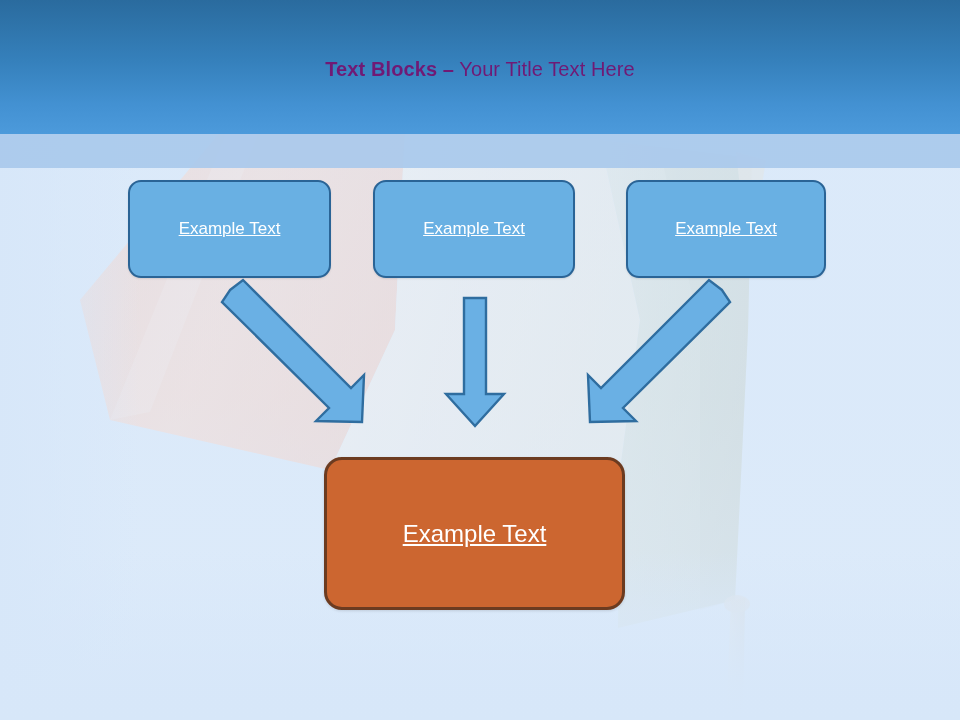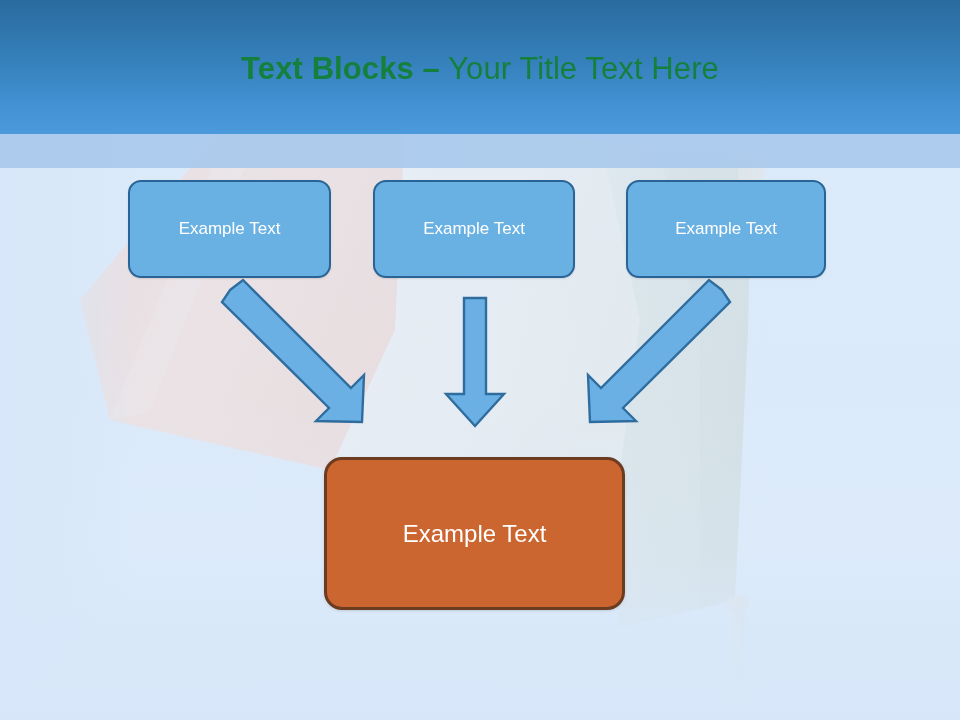--- a/index.html
+++ b/index.html
@@ -74,38 +74,39 @@
     height: 34px;
     background: #a9c9ec;
     opacity: 0.92;
   }
   .slide-title {
     position: absolute;
     left: 0;
     top: 49px;
     width: 960px;
     text-align: center;
-    color: #15803d;
-    font-size: 31px;
+    color: #701a75;
+    font-size: 20px;
     line-height: 40px;
     letter-spacing: 0.1px;
     white-space: nowrap;
   }
   .title-strong { font-weight: bold; }
   .title-light  { font-weight: normal; }
 
   
   .box {
     position: absolute;
     box-sizing: border-box;
     border-radius: 13px;
     display: flex;
     align-items: center;
     justify-content: center;
     color: #ffffff;
+    text-decoration: underline;
   }
   .box-blue {
     background: #69b0e3;
     border: 2px solid #2a6496;
     font-size: 17px;
     box-shadow: 0 1px 2px rgba(0,0,0,0.10);
   }
   #box-1 { left: 128px; top: 180px; width: 203px; height: 98px; }
   #box-2 { left: 373px; top: 180px; width: 202px; height: 98px; }
   #box-3 { left: 626px; top: 180px; width: 200px; height: 98px; }

